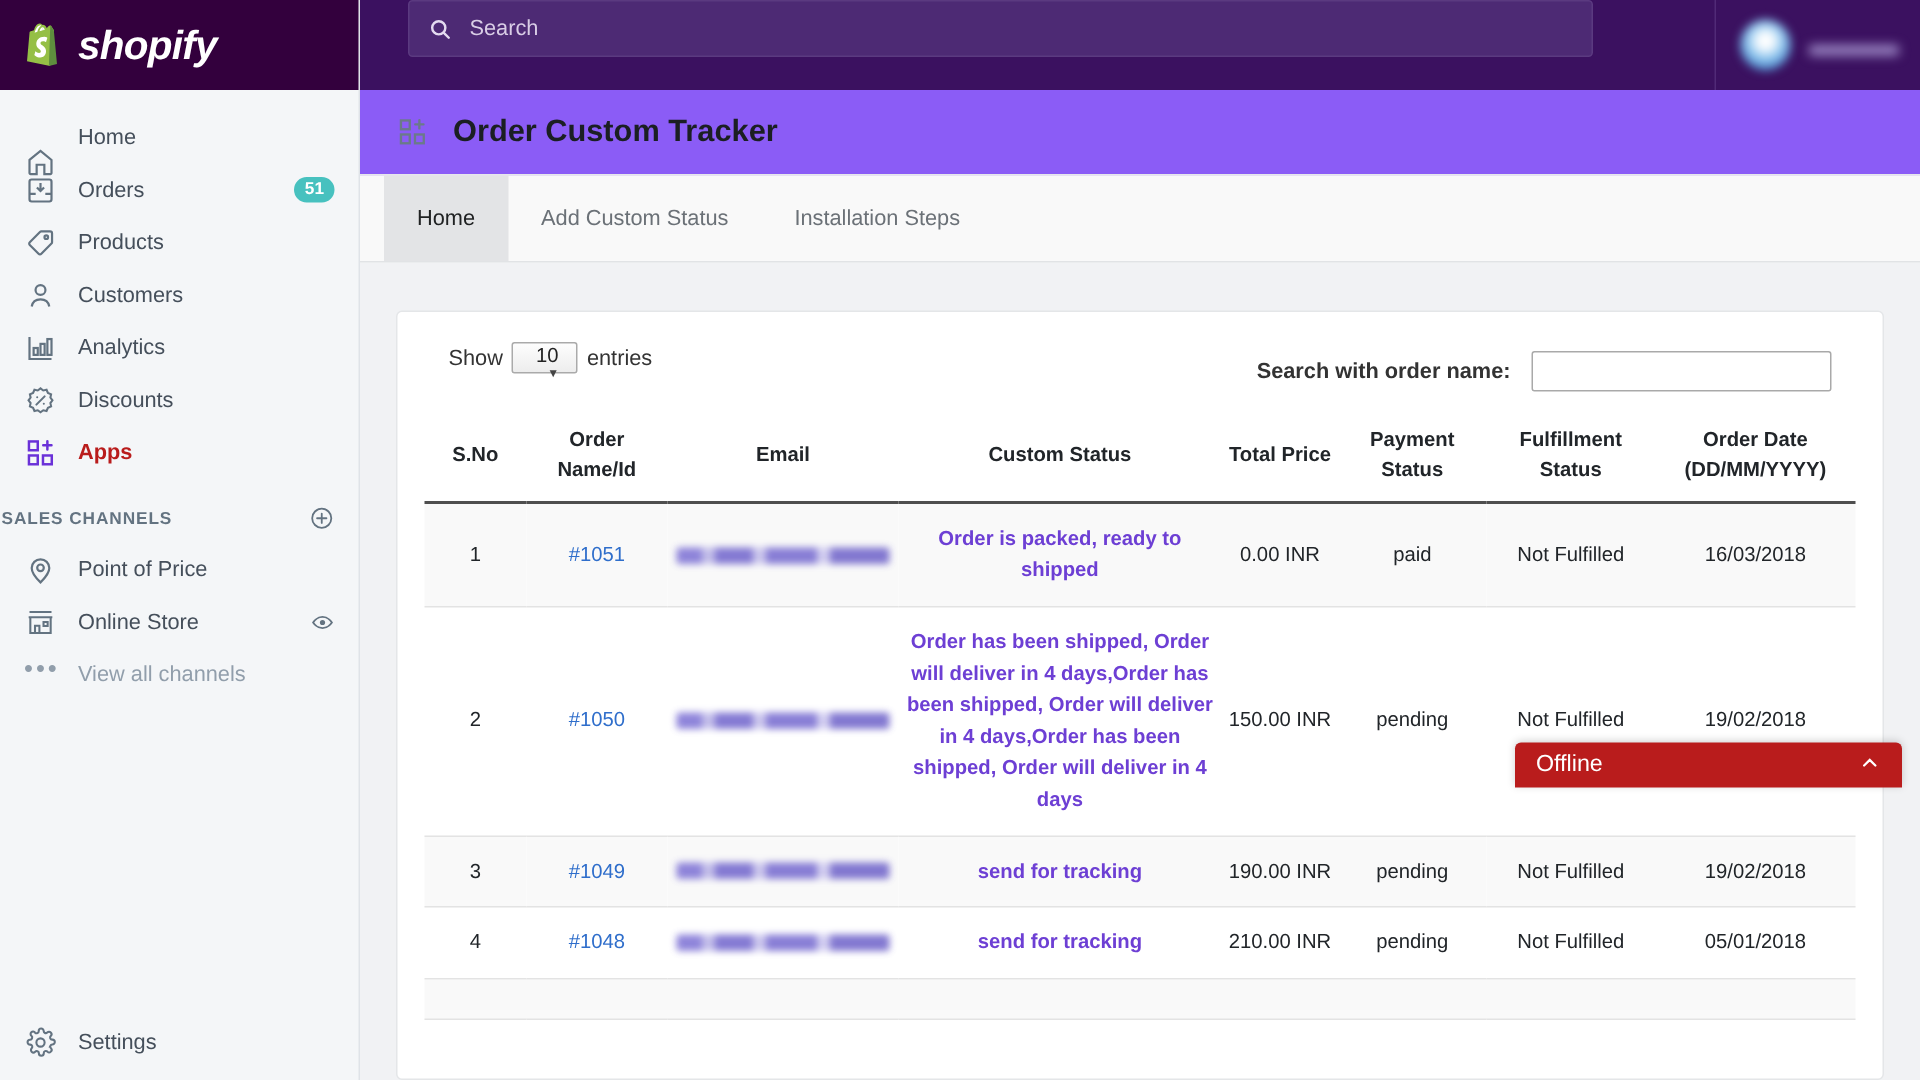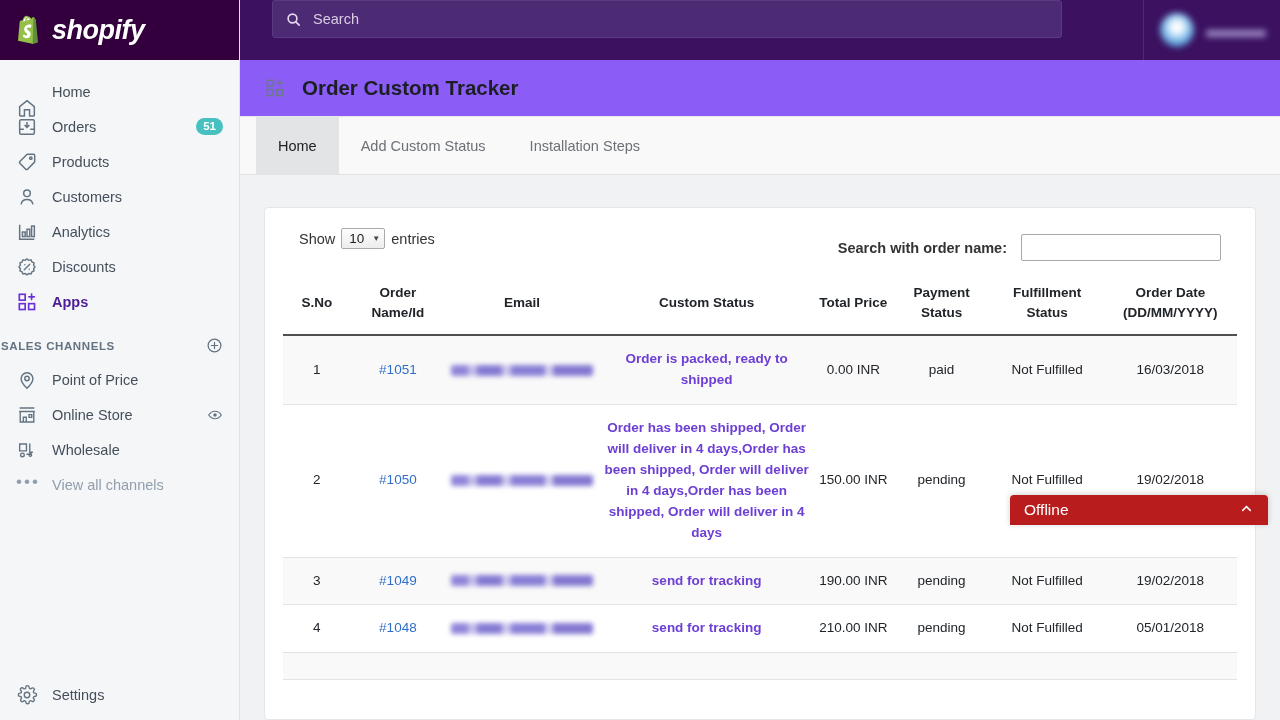--- a/index.html
+++ b/index.html
@@ -31,21 +31,21 @@
   }
   .nav { padding-top: 14px; flex: 1 1 auto; overflow: hidden; }
   .nav-item {
     display: flex; align-items: center;
     height: 35px; padding: 0 16px 0 16px;
     color: #454f5b; font-size: 14.5px;
     cursor: pointer; position: relative;
   }
   .nav-item .ico { width: 22px; height: 22px; flex: 0 0 22px; margin-right: 14px; display:block; }
   .nav-item .lbl { white-space: nowrap; }
-  .nav-item.active .lbl { color: #4c1d95; font-weight: bold; }
+  .nav-item.active .lbl { color: #b91c1c; font-weight: bold; }
   .badge {
     margin-left: auto; background: #47c1bf; color: #ffffff;
     font-size: 11.5px; font-weight: bold; border-radius: 10px;
     padding: 2px 7px; line-height: 1.2;
   }
   .eye-ico { margin-left: auto; width: 16px; height: 16px; }
   .section-head {
     display: flex; align-items: center;
     padding: 18px 16px 8px 1px;
     font-size: 11.5px; font-weight: bold; letter-spacing: 0.6px;
@@ -108,21 +108,21 @@
   .card-controls {
     display: flex; align-items: flex-start; justify-content: space-between;
     padding: 0 16px 0 16px;
   }
   .show-entries { font-size: 14.5px; color: #333; display: flex; align-items: center; }
   .mini-select {
     margin: 0 6px; height: 21px; min-width: 44px;
     border: 1px solid #aaa; border-radius: 2px;
     background: linear-gradient(#fdfdfd, #ededed);
     display: inline-flex; align-items: center; justify-content: space-between;
-    padding: 0 4px 0 7px; font-size: 13.5px; color: #222; cursor: pointer;
+    padding: 0 4px 0 7px; font-size: 13.5px; color: #222; cursor: pointer; flex-direction: column;
   }
   .mini-select .car { font-size: 8px; margin-left: 8px; color: #444; }
   .search-order { display: flex; align-items: center; margin-top: 6px; }
   .search-order .lab { font-size: 14.5px; color: #333; font-weight: bold; margin-right: 14px; }
   .search-order input {
     width: 200px; height: 27px; border: 1px solid #a9a9a9; border-radius: 2px;
     background: #fff; font-family: inherit; font-size: 13px; padding: 0 6px; outline: none;
   }
 
   table { width: 100%; border-collapse: collapse; margin-top: 16px; table-layout: fixed; }
@@ -289,31 +289,20 @@
         </span>
         <span class="lbl">Online Store</span>
         <span class="eye-ico">
           <svg viewBox="0 0 24 24" width="16" height="16" fill="none" stroke="#637381" stroke-width="1.8">
             <path d="M2.6 12S6.2 6.4 12 6.4 21.4 12 21.4 12 17.8 17.6 12 17.6 2.6 12 2.6 12z"></path>
             <circle cx="12" cy="12" r="2.6" fill="#637381" stroke="none"></circle>
           </svg>
         </span>
       </div>
 
-      <div class="nav-item">
-        <span class="ico">
-          <svg viewBox="0 0 24 24" width="22" height="22" fill="none" stroke="#637381" stroke-width="1.5">
-            <path d="M4 5.4h7.4v7.6H4z"></path>
-            <path d="M15 5v9.4h3.4M11.4 16.6h6"></path>
-            <circle cx="7" cy="17.4" r="2"></circle>
-            <circle cx="15.6" cy="17.4" r="1.4"></circle>
-          </svg>
-        </span>
-        <span class="lbl">Wholesale</span>
-      </div>
 
 
       <div class="nav-item muted">
         <span class="ico">
           <span class="dots">•••</span>
         </span>
         <span class="lbl">View all channels</span>
       </div>
     </nav>
 

